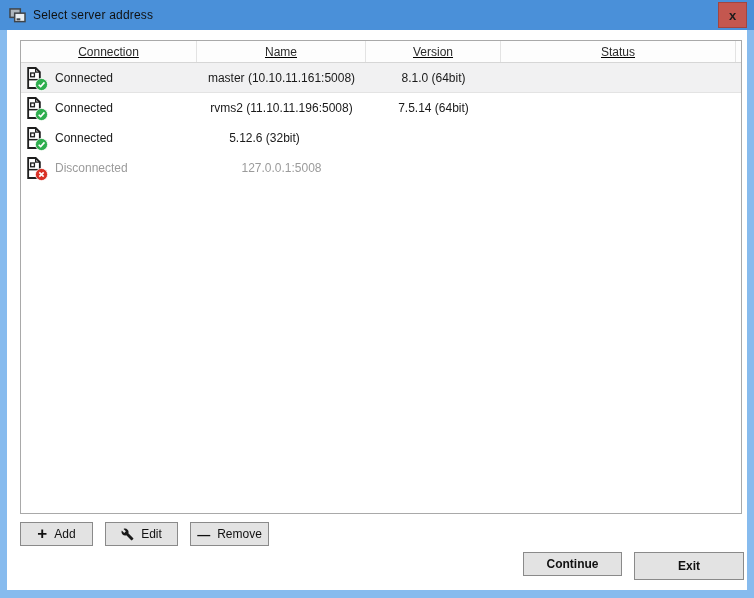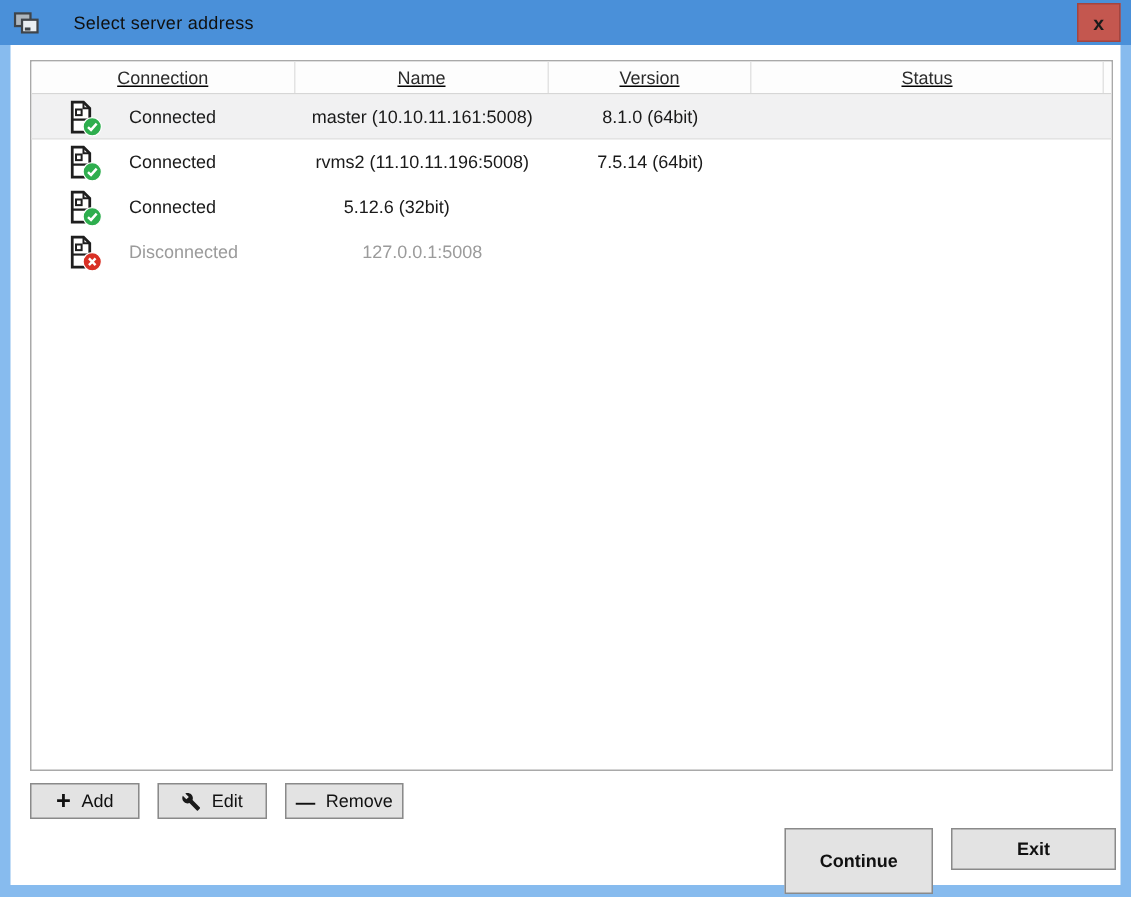--- a/index.html
+++ b/index.html
@@ -7,21 +7,21 @@
   .window{
     position:relative;width:754px;height:598px;background:#fff;
     border-left:7px solid var(--border-blue);
     border-right:7px solid var(--border-blue);
     border-bottom:8px solid var(--border-blue);
     outline:1px solid #3a6ea5;
   }
   .titlebar{
     position:absolute;top:0;left:-7px;width:754px;height:30px;
     background:var(--titlebar-blue);
-    display:flex;align-items:center;gap:23px;padding-left:9px;
+    display:flex;align-items:center;gap:7px;padding-left:9px;
   }
   .app-icon{display:flex;align-items:center;}
   .title{font-size:12px;color:#10100f;letter-spacing:.2px;}
   .close-btn{
     position:absolute;top:2px;right:7px;width:29px;height:26px;
     background:var(--close-red);border:1px solid #a34540;
     color:#1b1b1b;font-size:13px;font-weight:bold;line-height:1;
     display:flex;align-items:center;justify-content:center;cursor:pointer;padding:0;
   }
   
@@ -35,37 +35,37 @@
     font-size:12px;color:#2c2c2c;border-right:1px solid #e3e3e3;
   }
   .hcell.sliver{flex:1;border-right:none;}
   .c-conn{width:176px;}
   .c-name{width:169px;}
   .c-ver{width:135px;}
   .c-status{width:235px;}
   .t-row{display:flex;height:30px;align-items:center;font-size:12px;color:#1a1a1a;cursor:default;}
   .t-row.selected{background:#f1f1f2;border-bottom:1px solid #e3e3e3;}
   .cell{display:flex;align-items:center;justify-content:center;height:100%;}
-  .cell.c-conn{justify-content:flex-start;padding-left:23px;gap:21px;}
+  .cell.c-conn{justify-content:flex-start;padding-left:3px;gap:10px;}
   .srv-icon{position:relative;width:21px;height:24px;flex:0 0 auto;}
   .badge{position:absolute;right:-3px;bottom:-1px;width:13px;height:13px;}
   .t-row.disconnected .conn-text,
   .t-row.disconnected .cell{color:#9b9b9b;}
   
   .btn{
     position:absolute;background:#e3e3e3;border:1px solid #8a8a8a;
     display:flex;align-items:center;justify-content:center;gap:7px;
     font-size:12px;color:#111;cursor:pointer;padding:0;
   }
   #btn-add{left:13px;top:522px;width:73px;height:24px;}
   #btn-edit{left:98px;top:522px;width:73px;height:24px;}
   #btn-remove{left:183px;top:522px;width:79px;height:24px;}
   .plus-glyph{font-size:17px;font-weight:bold;line-height:1;margin-top:-2px;}
   .minus-glyph{font-size:13px;font-weight:bold;line-height:1;}
-  #btn-continue{left:516px;top:552px;width:99px;height:44px;font-weight:bold;}
+  #btn-continue{left:516px;top:552px;width:99px;height:24px;font-weight:bold;}
   #btn-exit{left:627px;top:552px;width:110px;height:28px;font-weight:bold;}
 </style>
 </head>
 <body>
 
 <div class="window">
 
   <div class="titlebar">
     <span class="app-icon">
       <svg viewBox="0 0 18 16" width="17" height="15">

